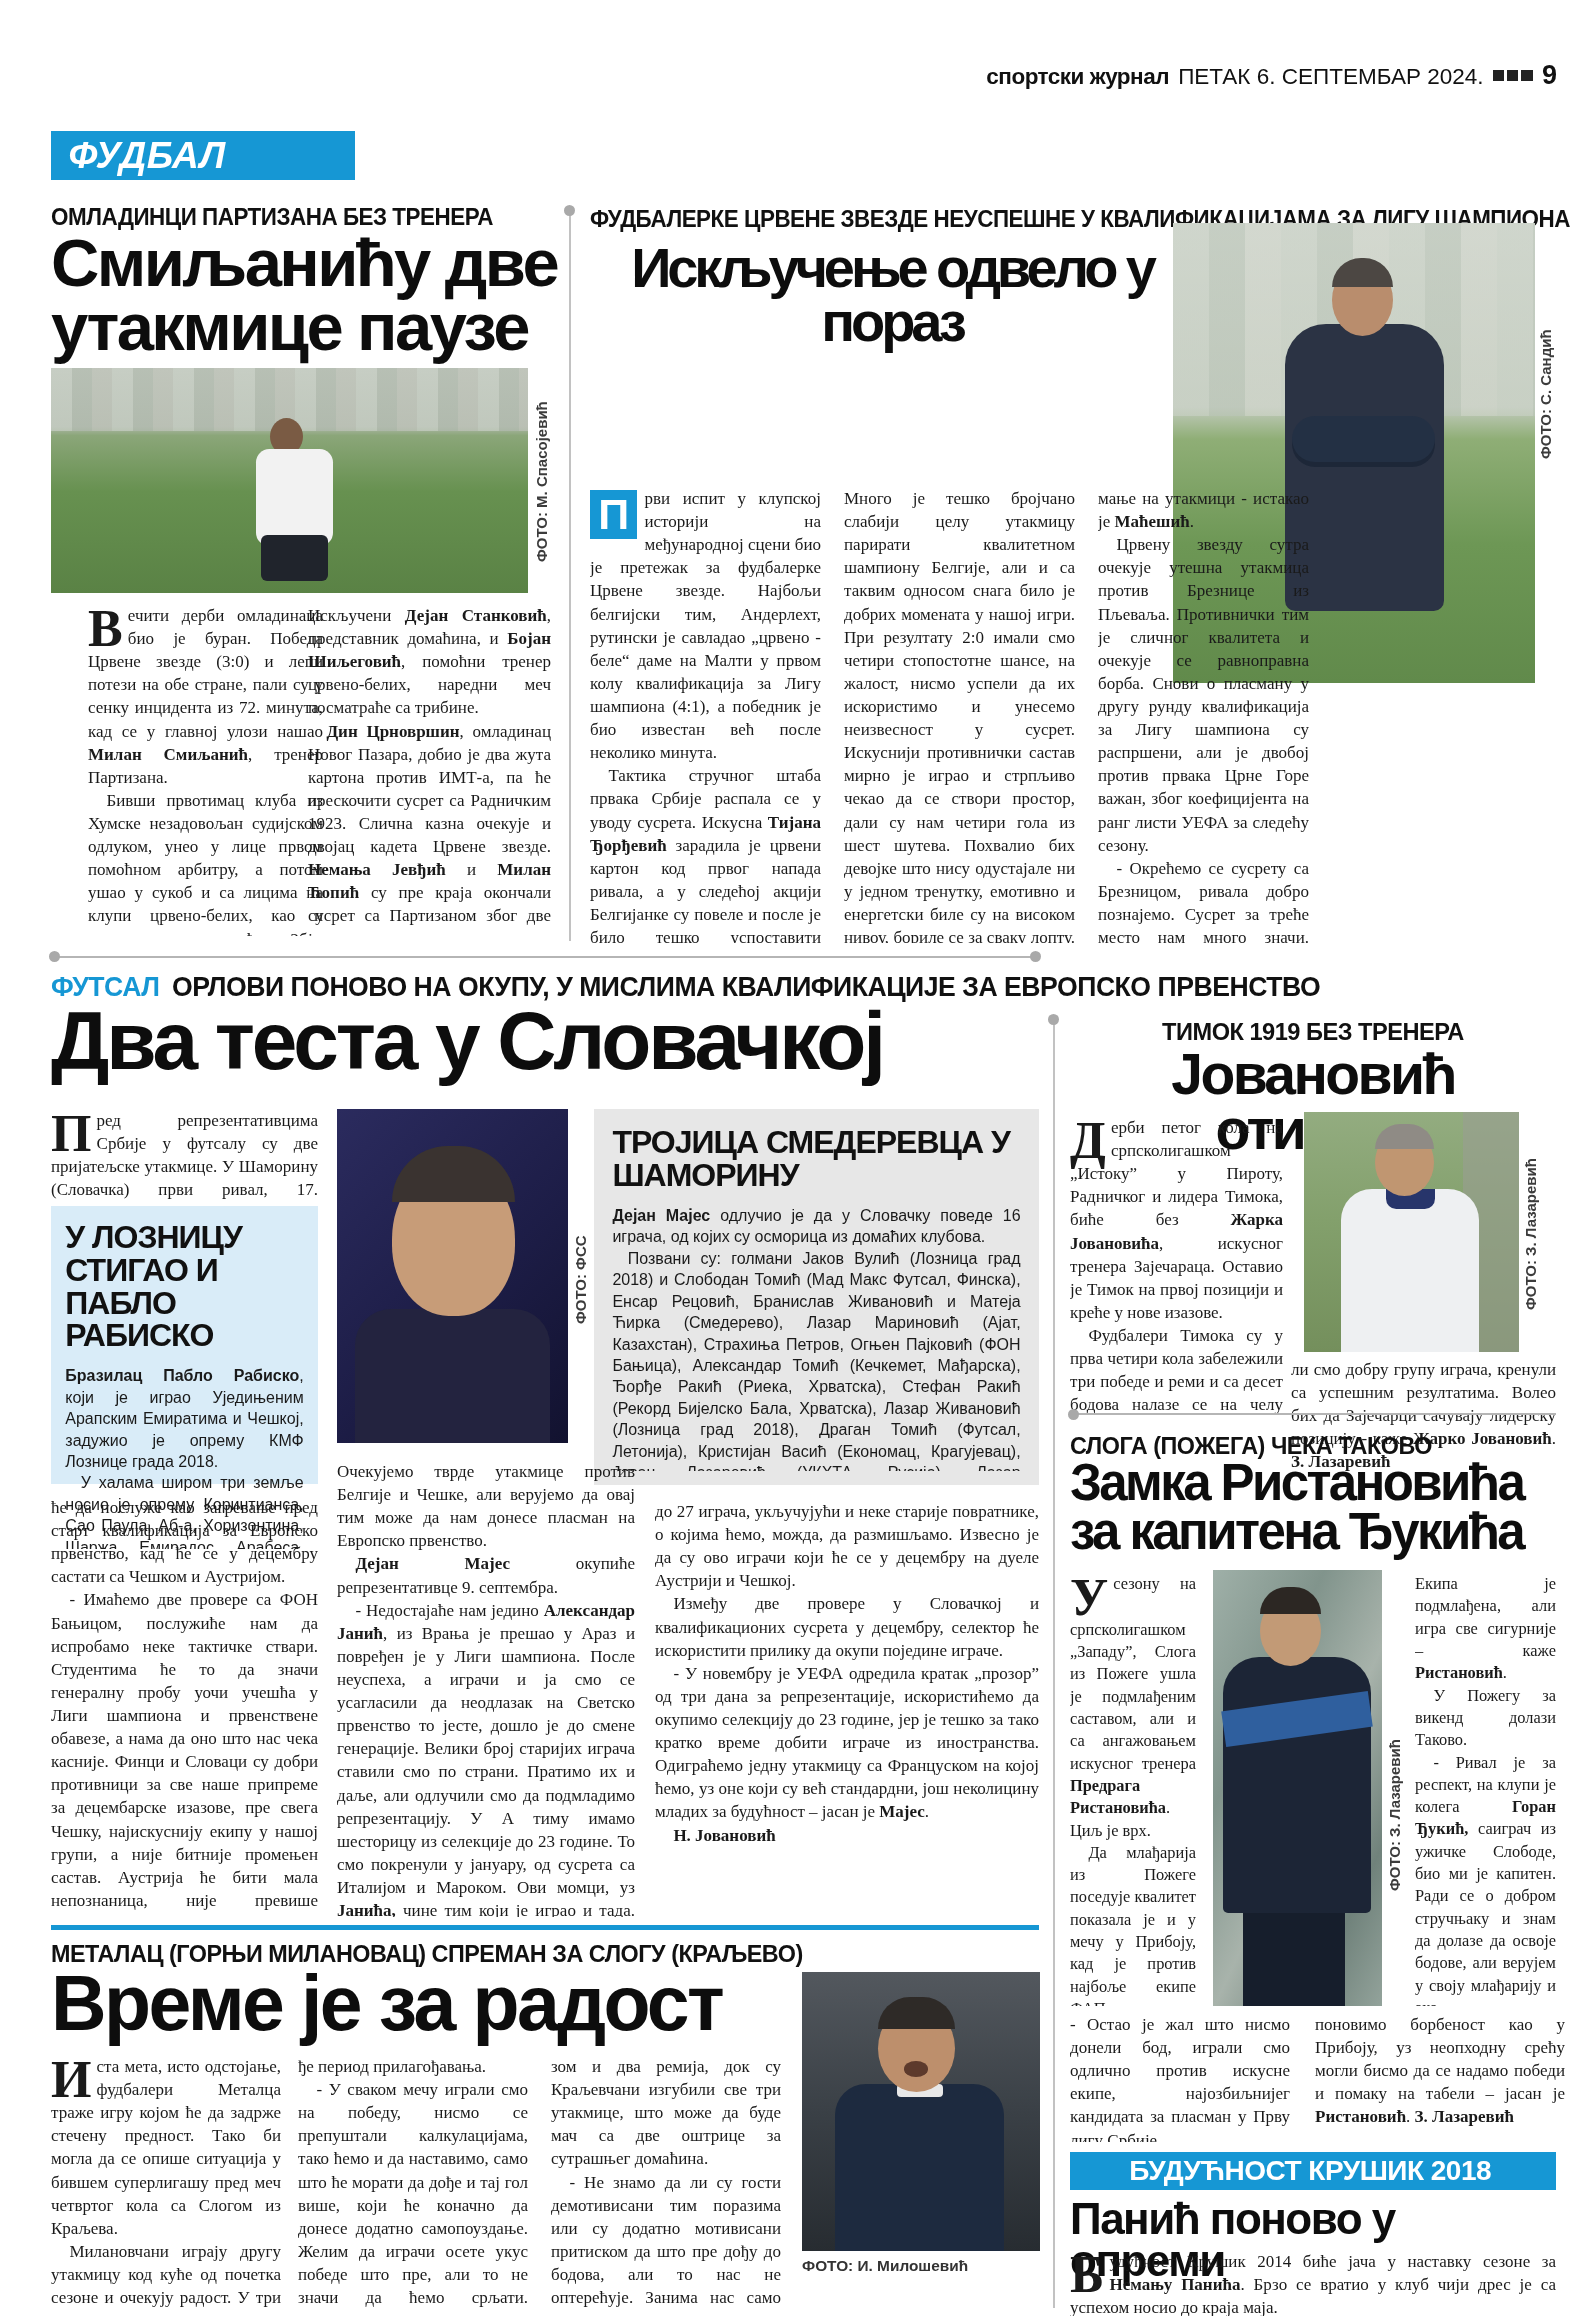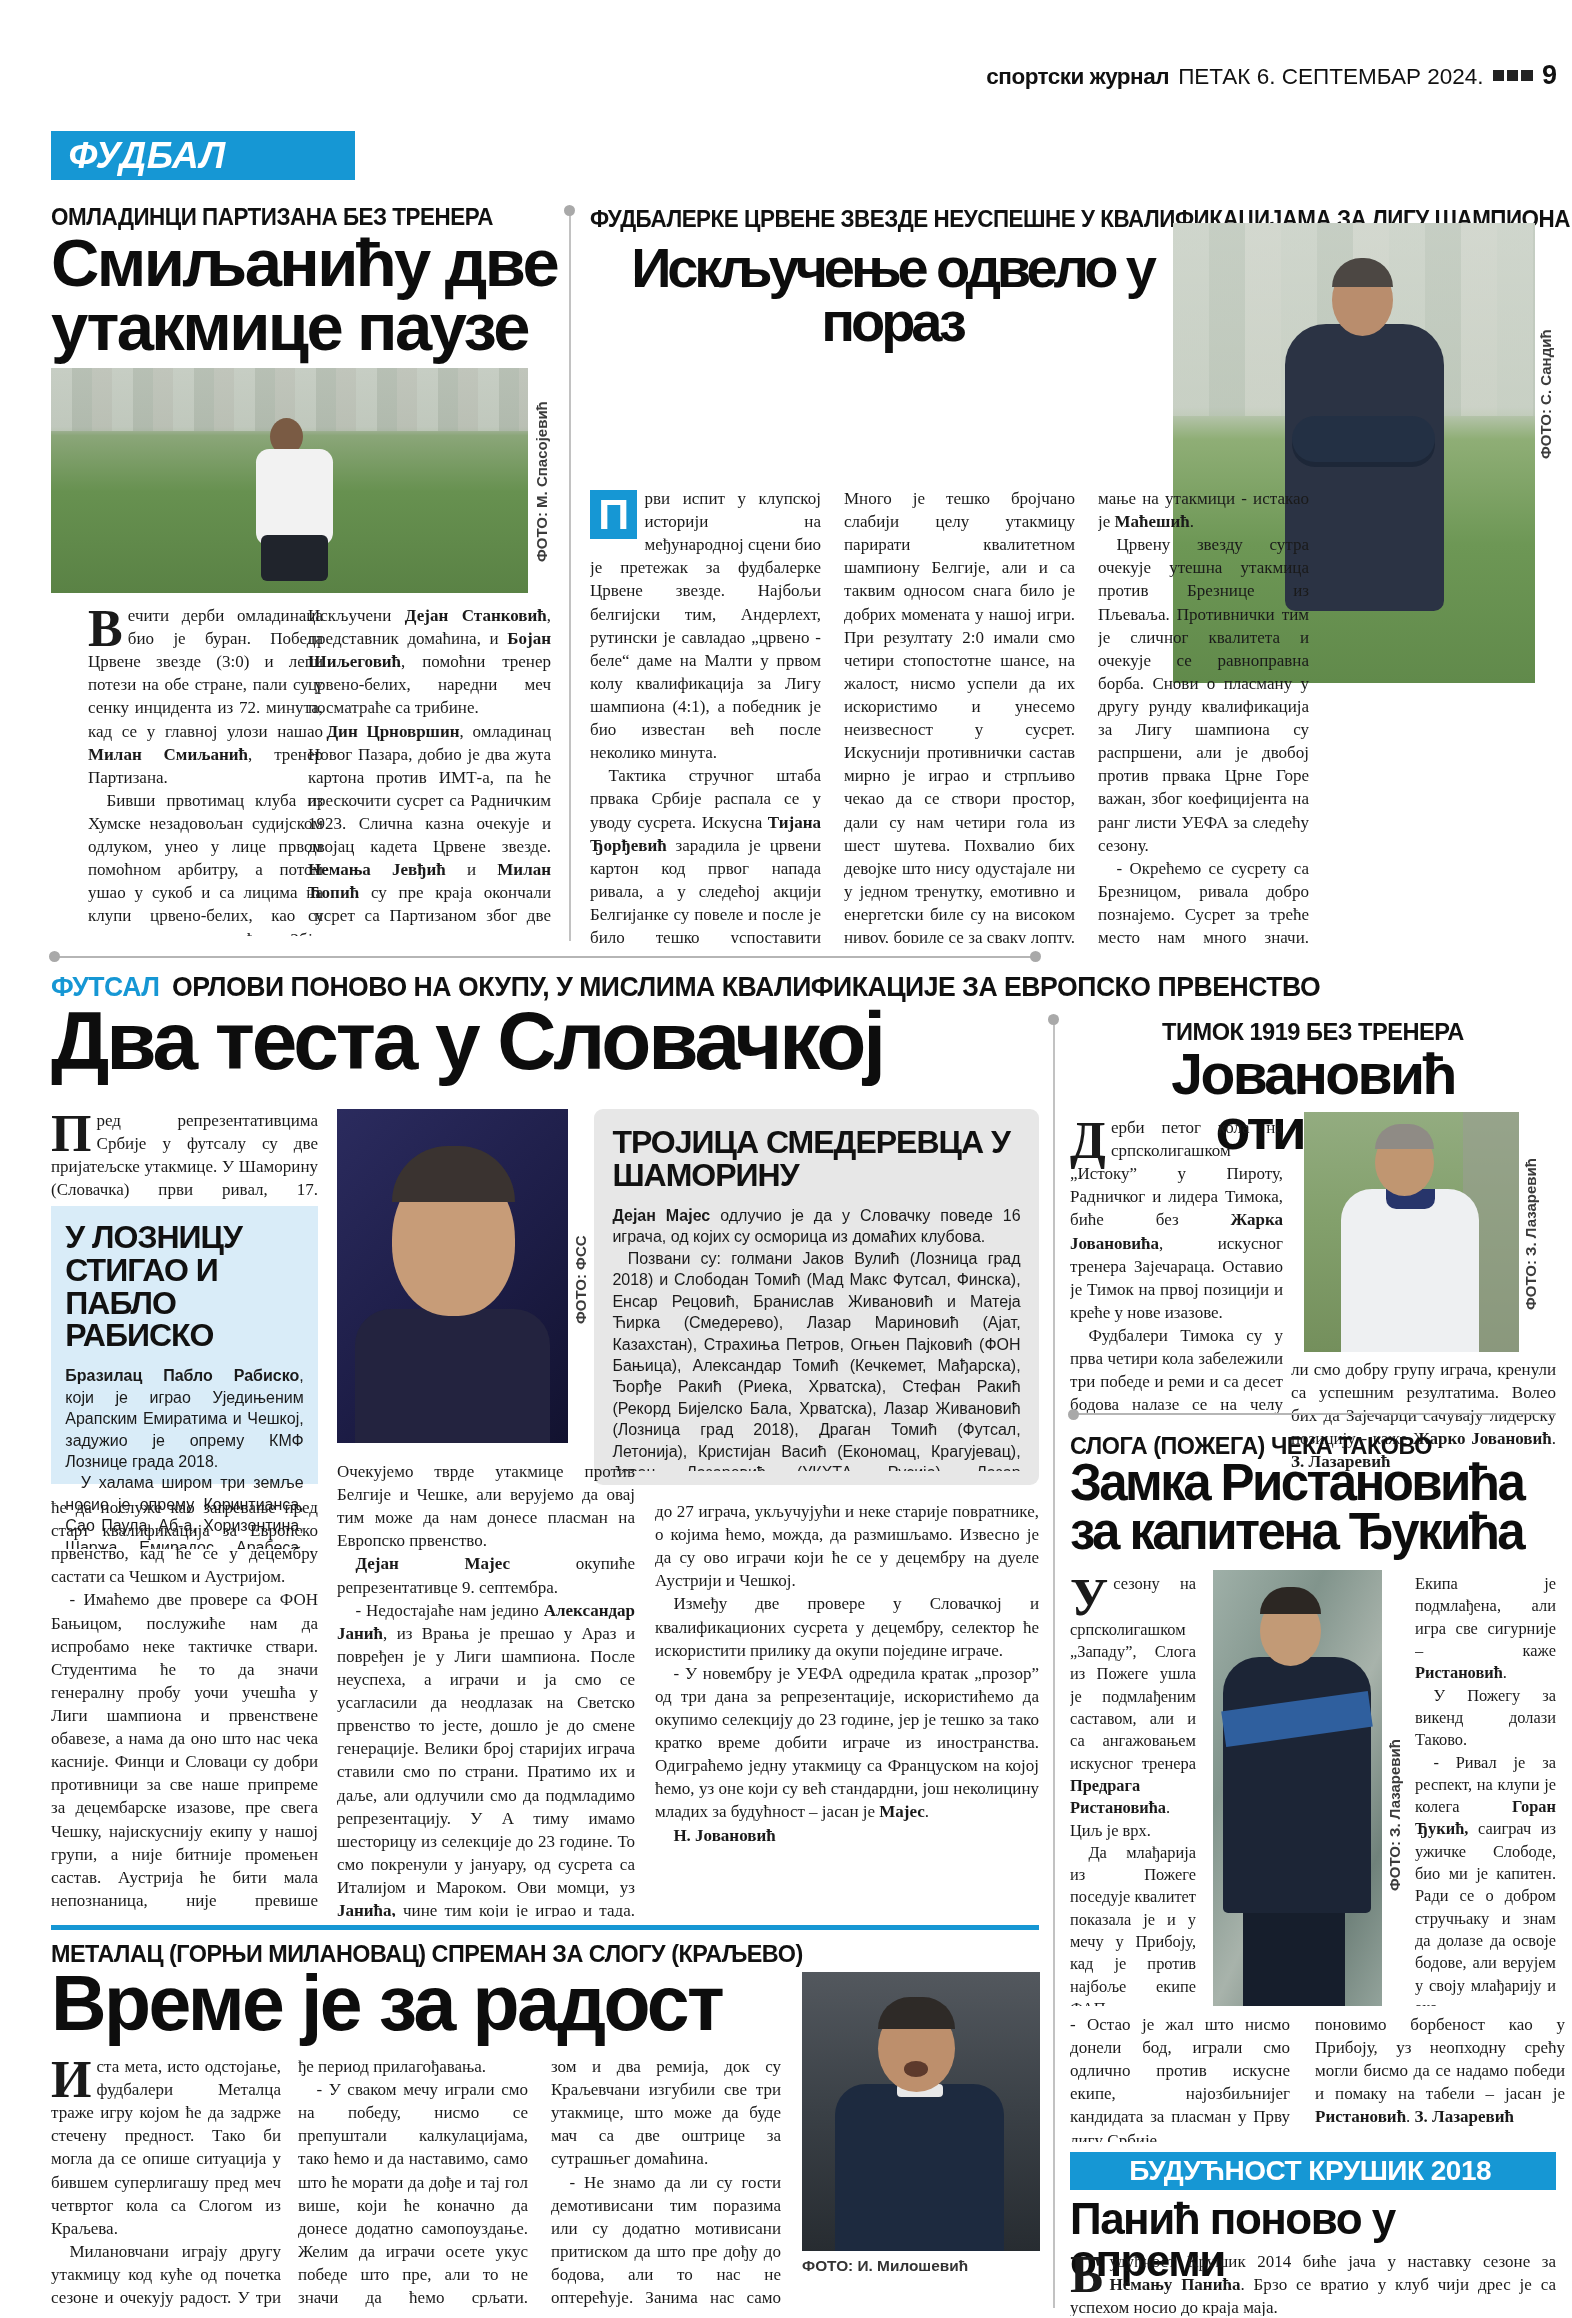--- a/index.html
+++ b/index.html
@@ -77,21 +77,21 @@
   #fut-bluebox{position:absolute;left:51px;top:1206px;width:267px;height:278px;background:#d9ecf8;
        padding:15.4px 14.3px;box-sizing:border-box;}
   #fut-col1{position:absolute;left:51px;top:1496px;width:267px;height:421px;}
   #fut-photo{left:337px;top:1109px;width:231px;height:334px;
        background:linear-gradient(135deg,#2b2b5e 0%,#1d1d47 55%,#12122f 100%);}
   #fut-photo .head{position:absolute;left:24%;top:16%;width:123px;height:154px;border-radius:50% 50% 46% 46%;background:#c79c78;}
   #fut-photo .hair{position:absolute;left:24%;top:11%;width:123px;height:56px;border-radius:61px 61px 0 0;background:#3a3330;}
   #fut-photo .body{position:absolute;left:8%;top:60%;width:84%;height:45%;border-radius:36px 36px 0 0;background:#23233f;}
   #fut-vcap{left:572px;top:1229px;height:102px;}
   #fut-graybox{position:absolute;left:594px;top:1109px;width:445px;height:376px;background:#e7e7e7;
-       padding:17.4px 18.4px;box-sizing:border-box;border-radius:9px;}
+       padding:17.4px 18.4px;box-sizing:border-box;}
   #fut-col2{position:absolute;left:337px;top:1460px;width:298px;height:457px;}
   #fut-col3{position:absolute;left:655px;top:1500px;width:384px;height:417px;}
   
   #met-bluerule{position:absolute;left:51px;top:1925px;width:988px;height:5.1px;background:#1697d4;}
   #met-kicker{position:absolute;left:51px;top:1940px;font-size:24.6px;}
   #met-headline{position:absolute;left:51px;top:1967px;width:758px;font-size:77px;}
   #met-col1{position:absolute;left:51px;top:2055px;width:230px;height:256px;}
   #met-col2{position:absolute;left:298px;top:2055px;width:230px;height:256px;}
   #met-col3{position:absolute;left:551px;top:2055px;width:230px;height:256px;}
   #met-photo{left:802px;top:1972px;width:238px;height:279px;

